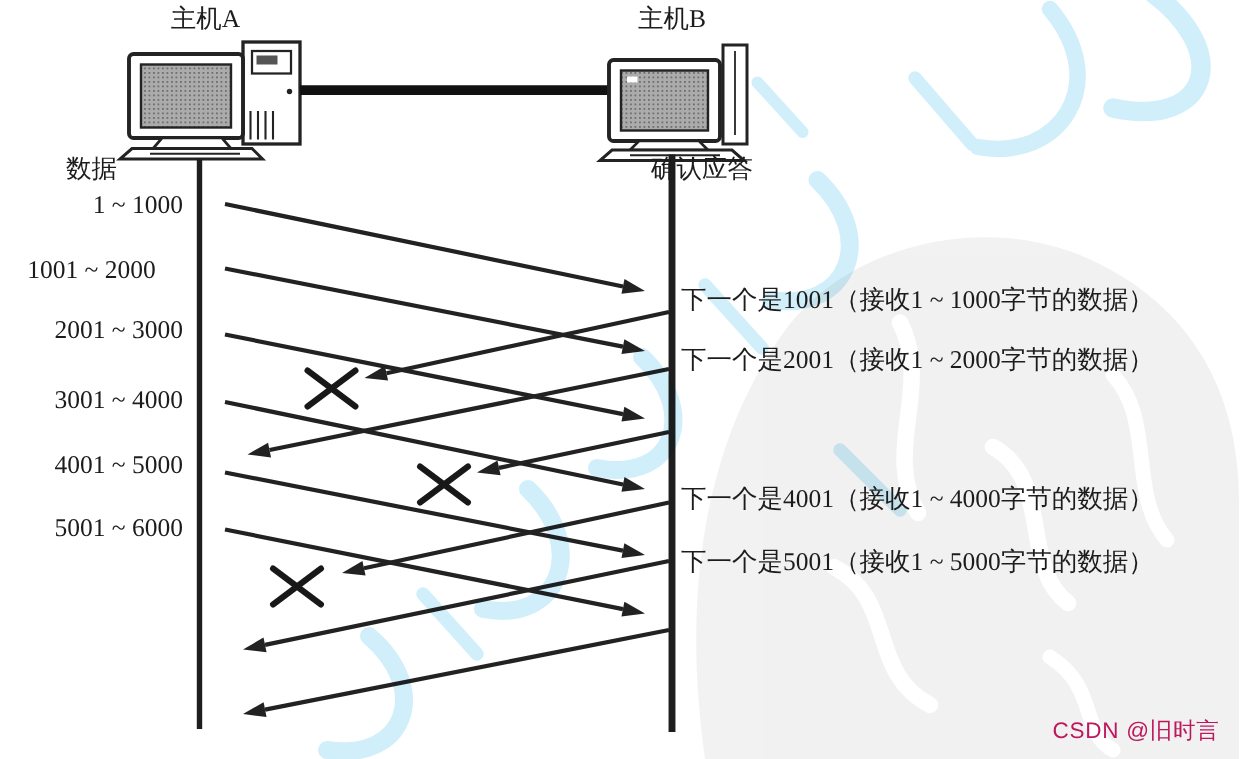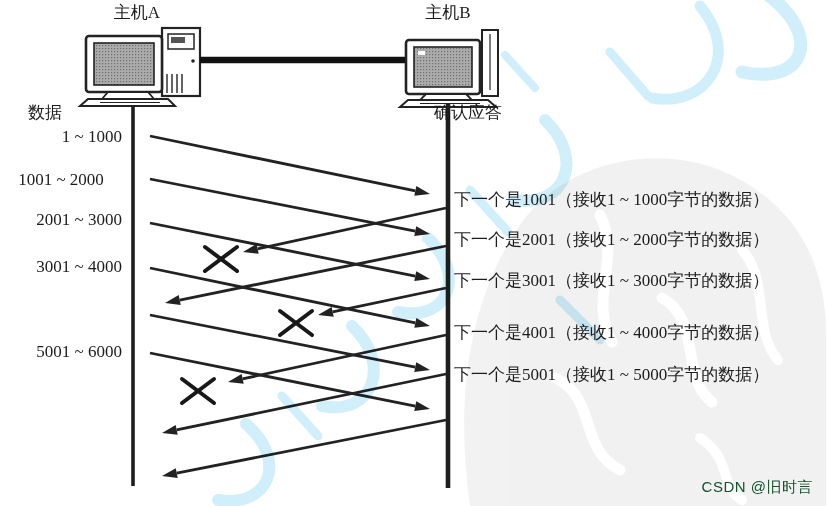--- a/index.html
+++ b/index.html
@@ -13,21 +13,21 @@
   .lbl{position:absolute;line-height:22px;font-size:17px;white-space:nowrap;}
   .host-lbl{position:absolute;width:80px;text-align:center;font-size:17px;line-height:20px;white-space:nowrap;}
   .col-title{position:absolute;font-size:17px;line-height:22px;white-space:nowrap;}
   #left-labels{position:absolute;left:0;top:0;width:122px;height:506px;text-align:right;}
   #left-labels .lbl{left:0;width:122px;}
   #right-labels{position:absolute;left:452px;top:0;width:374px;height:506px;text-align:left;padding-left:22px;}
   #right-labels .lbl{left:2px;}
   .credit{
     position:absolute;right:14px;top:478px;
     font-family:"Liberation Sans","DejaVu Sans",sans-serif;
-    font-size:15px;color:#14532d;letter-spacing:.5px;
+    font-size:15px;color:#be185d;letter-spacing:.5px;
   }
 </style>
 </head>
 <body>
 
 <div class="stage">
 
   <svg width="827" height="506" viewBox="0 0 827 506">
     <defs>
       <pattern id="stip" width="3" height="3" patternUnits="userSpaceOnUse">
@@ -121,32 +121,32 @@
       <path d="M282,396 L318,436" stroke-width="9"></path>
       <path d="M246,424 C288,460 270,508 218,500" stroke-width="12"></path>
       <path d="M560,300 L600,340" stroke-width="9"></path>
       <path d="M505,55 L535,88" stroke-width="8"></path>
     </g>
   </svg>
 
   <div class="host-lbl" style="left:97px;top:3px;">主机A</div>
   <div class="host-lbl" style="left:408px;top:3px;">主机B</div>
 
-  <div class="col-title" style="left:28px;top:102px;">数据</div>
+  <div class="col-title" style="left:44px;top:102px;">数据</div>
   <div class="col-title" style="left:434px;top:102px;">确认应答</div>
 
   <div id="left-labels">
       <div class="lbl" style="top: 126px;">1 ~ 1000</div>
       <div class="lbl" style="top: 169px; text-align: center;">1001 ~ 2000</div>
       <div class="lbl" style="top: 209px;">2001 ~ 3000</div>
       <div class="lbl" style="top: 256px;">3001 ~ 4000</div>
+      <div class="lbl" style="top: 299px;">4001 ~ 5000</div>
       <div class="lbl" style="top: 341px;">5001 ~ 6000</div>
     </div>
   <div id="right-labels">
       <div class="lbl" style="top: 189px;">下一个是1001（接收1 ~ 1000字节的数据）</div>
       <div class="lbl" style="top: 229px;">下一个是2001（接收1 ~ 2000字节的数据）</div>
-      <div class="lbl" style="top: 270px;">下一个是3001（接收1 ~ 3000字节的数据）</div>
       <div class="lbl" style="top: 322px;">下一个是4001（接收1 ~ 4000字节的数据）</div>
       <div class="lbl" style="top: 364px;">下一个是5001（接收1 ~ 5000字节的数据）</div>
     </div>
 
   <div class="credit">CSDN @旧时言</div>
 </div>
 
 </body></html>

